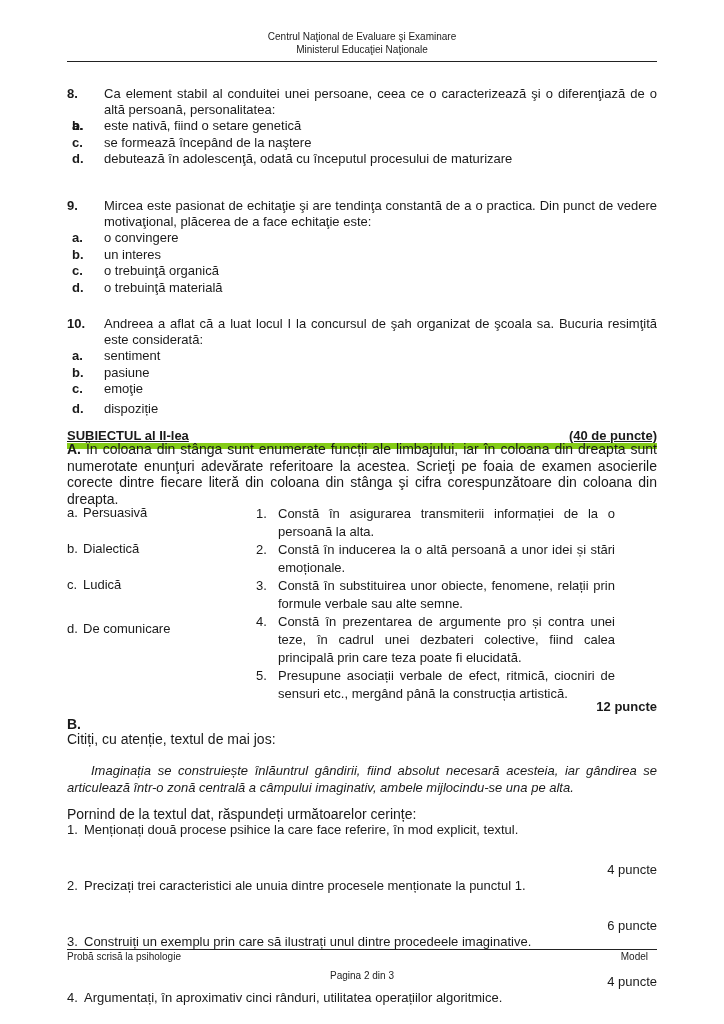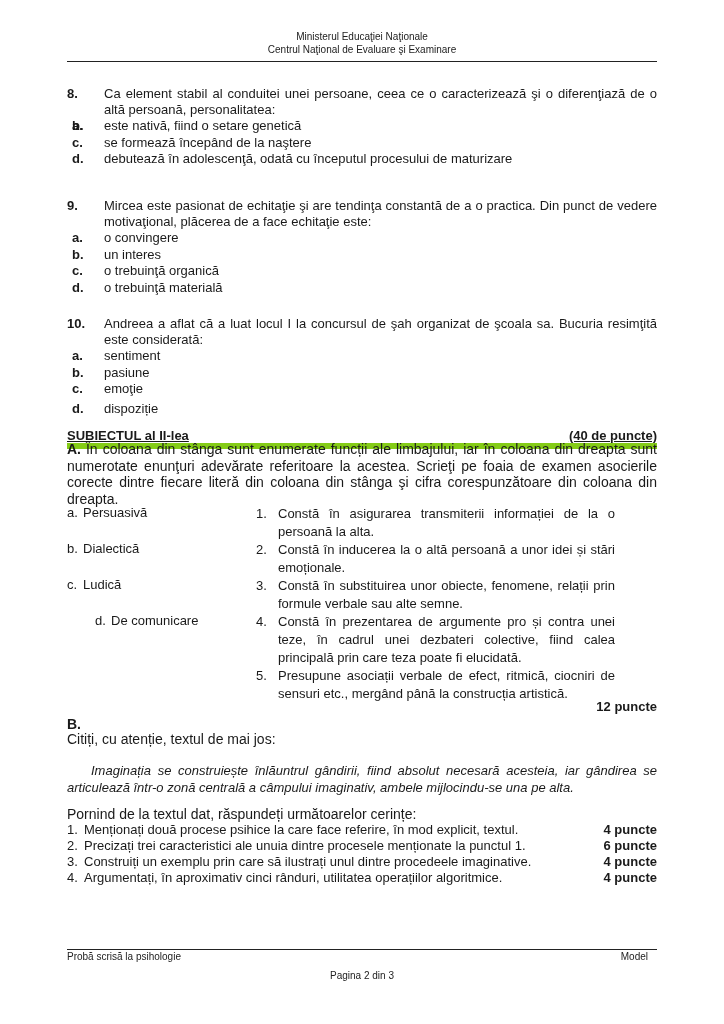--- a/index.html
+++ b/index.html
@@ -32,32 +32,32 @@
   .ml-item .l { display: inline-block; width: 16px; }
   .match-right { position: absolute; left: 256px; top: 505px; width: 359px; font-size: 13px; line-height: 18px; }
   .mr-item { position: relative; padding-left: 22px; text-align: justify; }
   .mr-item .n { position: absolute; left: 0; top: 0; }
 
   .points { position: absolute; right: 67px; font-size: 13px; font-weight: bold; }
   .quote { position: absolute; left: 67px; top: 762px; width: 590px; font-size: 13px; line-height: 17px; font-style: italic; text-align: justify; text-indent: 24px; }
   .tasks { position: absolute; left: 67px; top: 822px; width: 590px; font-size: 13px; line-height: 16px; }
   .task { position: relative; padding-left: 17px; display: flex; justify-content: space-between; }
   .task .n { position: absolute; left: 0; top: 0; }
-  .task .pts { font-weight: bold; white-space: nowrap; }
+  .task .pts { font-weight: normal; white-space: nowrap; margin-top: 40px; }
 
   .footer-left { position: absolute; left: 67px; top: 951px; font-size: 10px; color: #222; }
   .footer-right { position: absolute; right: 76px; top: 951px; font-size: 10px; color: #222; }
   .footer-center { position: absolute; left: 67px; width: 590px; top: 970px; text-align: center; font-size: 10px; color: #222; }
 </style>
 </head>
 <body>
 
 <div class="page-header">
+  <div>Centrul Naţional de Evaluare şi Examinare</div>
   <div>Ministerul Educaţiei Naţionale</div>
-  <div>Centrul Naţional de Evaluare şi Examinare</div>
 </div>
 <div class="hr" style="top:61px;"></div>
 
 <div class="q" style="top:86px;">
   <div class="q-row">
     <span class="q-num">8.</span>
     <span>Ca element stabil al conduitei unei persoane, ceea ce o caracterizează şi o diferenţiază de o altă persoană, personalitatea:</span>
   </div>
   <div class="opt"><span class="opt-letter">a.</span></div>
   <div class="opt"><span class="opt-letter">b.</span><span>este nativă, fiind o setare genetică</span></div>
@@ -91,21 +91,21 @@
   <span>SUBIECTUL al II-lea</span>
   <span>(40 de puncte)</span>
 </div>
 
 <div class="para" style="top:441px;"><span class="bold">A.</span><span> În coloana din stânga sunt enumerate funcții ale limbajului, iar în coloana din dreapta sunt numerotate enunţuri adevărate referitoare la acestea. Scrieţi pe foaia de examen asocierile corecte dintre fiecare literă din coloana din stânga şi cifra corespunzătoare din coloana din dreapta.</span></div>
 
 <div class="match-left">
   <div class="ml-item" style="top:0px;"><span class="l">a.</span><span>Persuasivă</span></div>
   <div class="ml-item" style="top:36px;"><span class="l">b.</span><span>Dialectică</span></div>
   <div class="ml-item" style="top:72px;"><span class="l">c.</span><span>Ludică</span></div>
-  <div class="ml-item" style="top:108px;margin-left:28px;"><span class="l">d.</span><span>De comunicare</span></div>
+  <div class="ml-item" style="top:116px;"><span class="l">d.</span><span>De comunicare</span></div>
 </div>
 
 <div class="match-right">
   <div class="mr-item"><span class="n">1.</span><span>Constă în asigurarea transmiterii informației de la o persoană la alta.</span></div>
   <div class="mr-item"><span class="n">2.</span><span>Constă în inducerea la o altă persoană a unor idei și stări emoționale.</span></div>
   <div class="mr-item"><span class="n">3.</span><span>Constă în substituirea unor obiecte, fenomene, relații prin formule verbale sau alte semne.</span></div>
   <div class="mr-item"><span class="n">4.</span><span>Constă în prezentarea de argumente pro și contra unei teze, în cadrul unei dezbateri colective, fiind calea principală prin care teza poate fi elucidată.</span></div>
   <div class="mr-item"><span class="n">5.</span><span>Presupune asociații verbale de efect, ritmică, ciocniri de sensuri etc., mergând până la construcția artistică.</span></div>
 </div>
 

